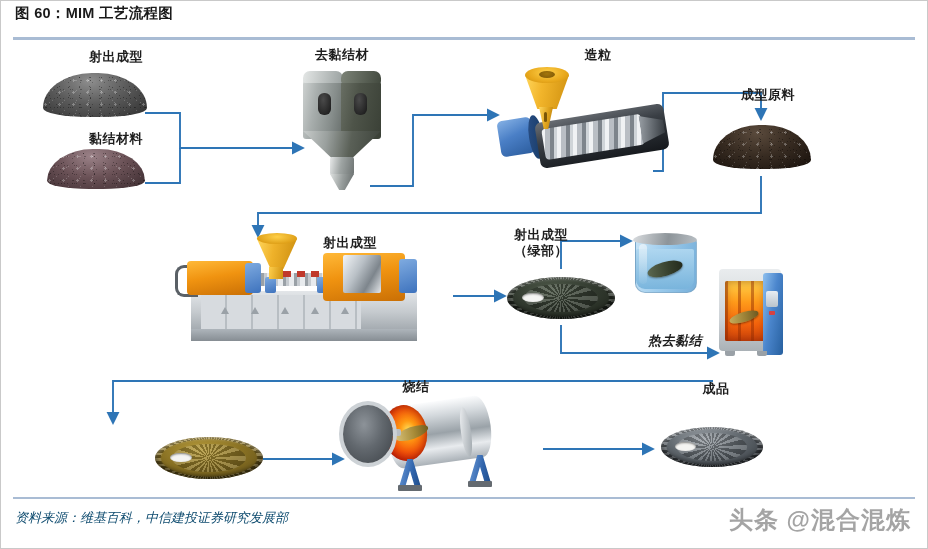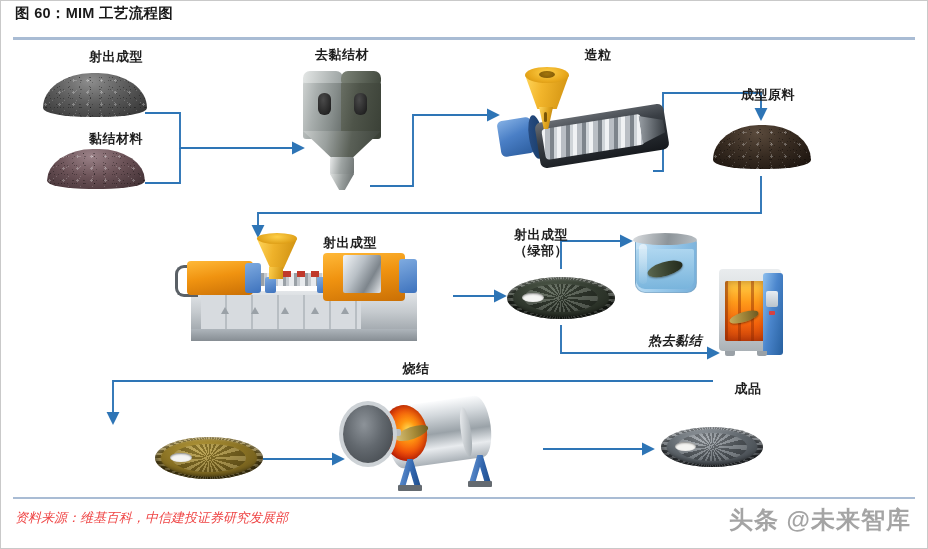--- a/index.html
+++ b/index.html
@@ -28,21 +28,21 @@
   .rule-top{
     position:absolute;left:12px;top:36px;width:902px;height:3px;
     background:#a9bcd4;
   }
   .rule-bottom{
     position:absolute;left:12px;top:496px;width:902px;height:2px;
     background:#a9bcd4;
   }
   .fig-source{
     position:absolute;left:14px;top:508px;
-    font-size:13px;font-style:italic;color:#ef4444;
+    font-size:13px;font-style:italic;color:#0c4a6e;
     font-family:"Liberation Serif","DejaVu Serif",serif;
     white-space:nowrap;
   }
   .watermark{
     position:absolute;right:16px;top:503px;
     font-size:24px;font-weight:bold;
     color:#5b5b5b;
     opacity:.55;
     letter-spacing:1px;
     white-space:nowrap;
@@ -417,42 +417,42 @@
     </div>
 
     <div class="disc disc-brown node" style="left:142px;top:396px;width:108px;height:42px;">
       <div class="face"></div>
         <div class="teeth"></div>
         <div class="inner"></div>
       <div class="hole"></div>
         <div class="rim"></div>
     </div>
 
-    <div class="lbl" style="left:358px;top:320px;width:90px;">烧结</div>
+    <div class="lbl" style="left:358px;top:338px;width:90px;">烧结</div>
     <div class="furnace node" style="left:330px;top:356px;width:200px;height:96px;">
       <div class="fn-body"></div>
       <div class="fn-ring"></div>
       <div class="fn-mouth"></div>
       <div class="fn-work"></div>
       <div class="fn-hinge"></div>
       <div class="fn-door"></div>
       <div class="fn-leg" style="left:56px;top:62px;"></div>
       <div class="fn-shoe" style="left:55px;top:88px;"></div>
       <div class="fn-leg" style="left:126px;top:58px;"></div>
       <div class="fn-shoe" style="left:125px;top:84px;"></div>
     </div>
 
-    <div class="lbl" style="left:690px;top:340px;width:90px;">成品</div>
+    <div class="lbl" style="left:658px;top:340px;width:90px;">成品</div>
     <div class="disc disc-final node" style="left:648px;top:386px;width:102px;height:40px;">
       <div class="face"></div>
         <div class="teeth"></div>
         <div class="inner"></div>
       <div class="hole"></div>
         <div class="rim"></div>
     </div>
 
   </div>
 
   <div class="rule-bottom"></div>
   <div class="fig-source">资料来源：维基百科，中信建投证券研究发展部</div>
-  <div class="watermark">头条 @未来智库</div>
+  <div class="watermark">头条 @混合混炼</div>
 
 </div>
 
 </body></html>

